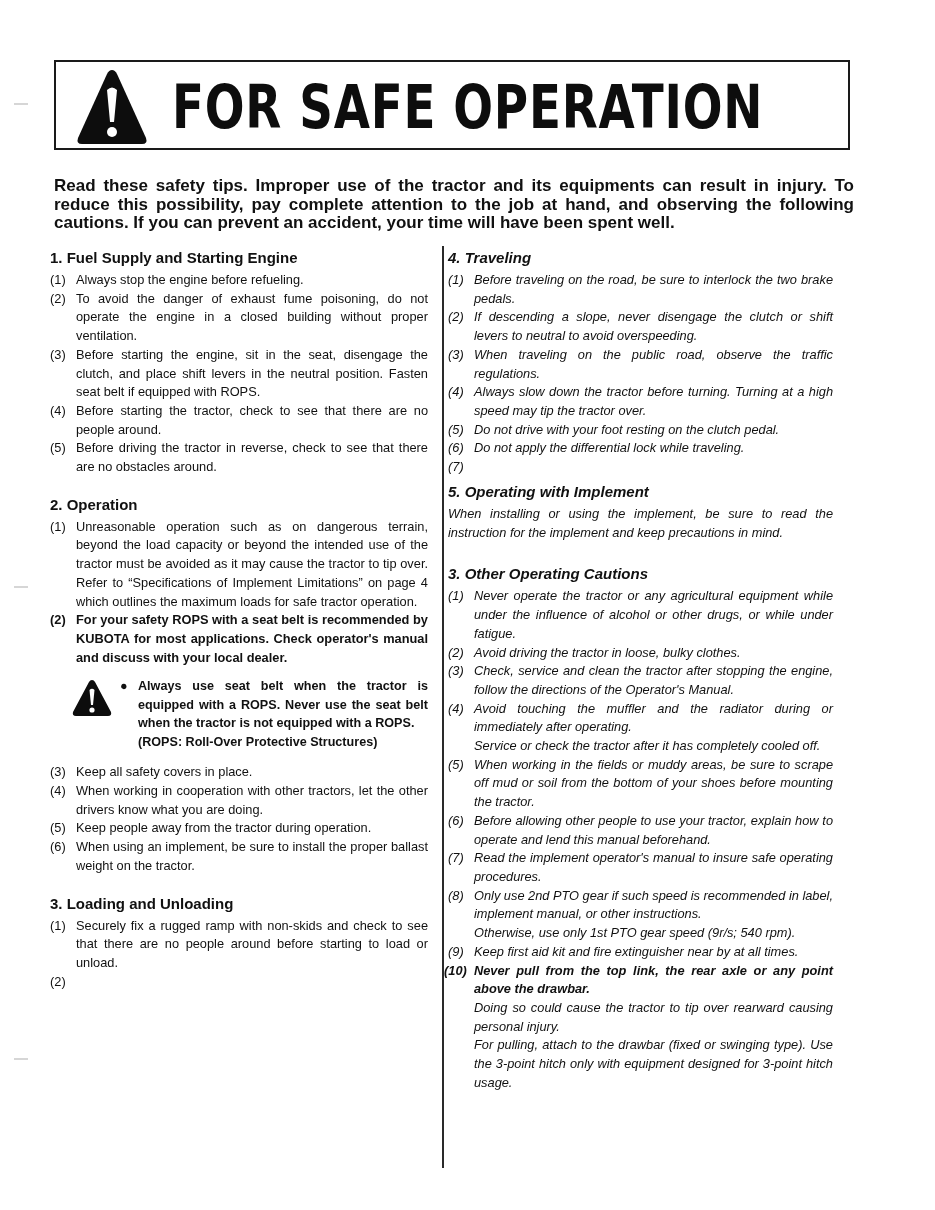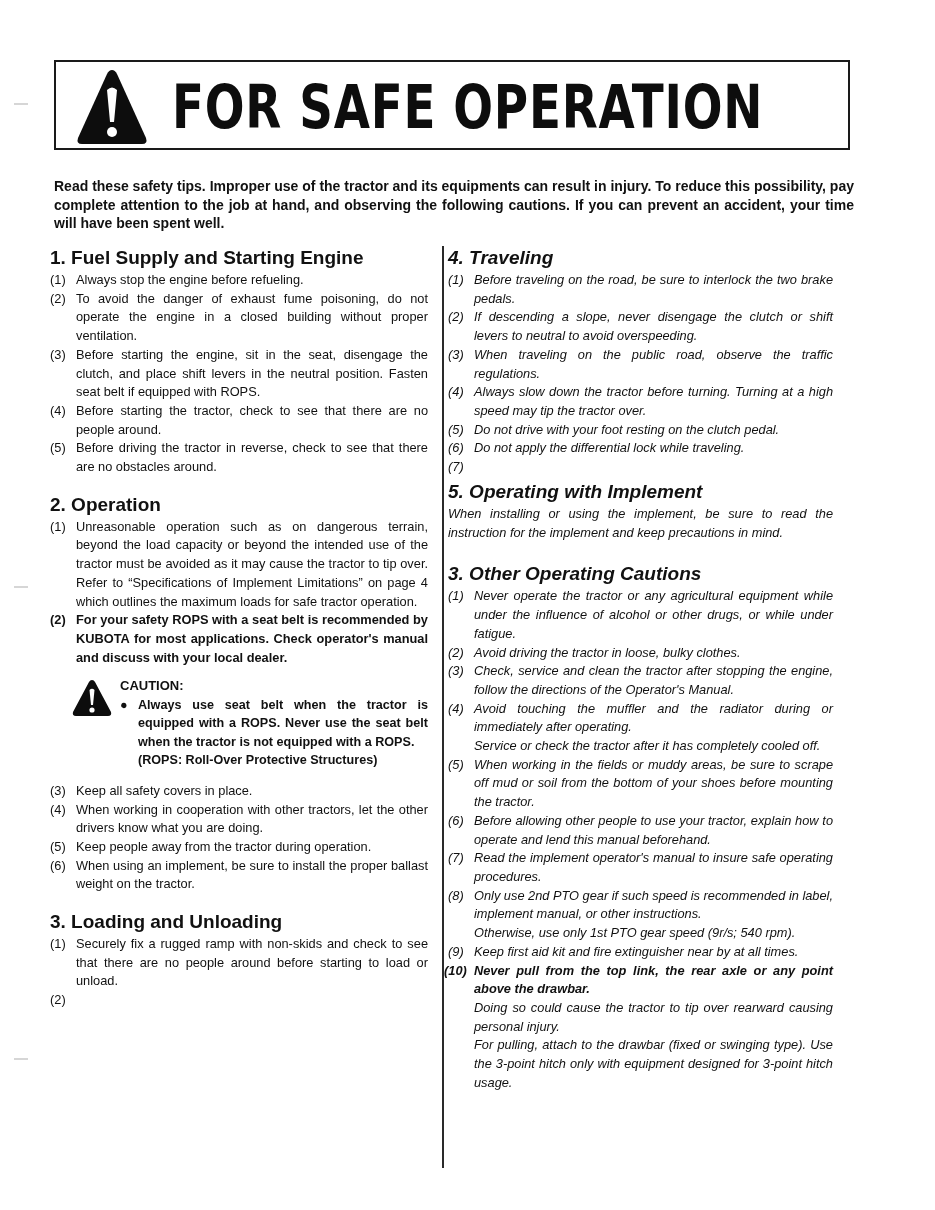--- a/index.html
+++ b/index.html
@@ -15,32 +15,32 @@
   .title-icon { position: absolute; left: 20px; top: 6px; width: 72px; height: 78px; }
   .title-text {
     position: absolute; left: 116px; top: 10px;
     font-family: "DejaVu Sans", sans-serif; font-weight: bold;
     font-size: 60px; line-height: 70px; letter-spacing: 1px;
     transform: scaleX(0.78); transform-origin: left center;
     white-space: nowrap; color: #0d0d0d;
   }
   .intro {
     position: absolute; left: 54px; top: 177px; width: 800px;
-    font-size: 14px; line-height: 18.5px; font-weight: bold;
+    font-size: 17px; line-height: 18.5px; font-weight: bold;
     text-align: justify;
   }
   .col { position: absolute; top: 248px; }
   .col-left { left: 50px; width: 378px; }
   .col-right { left: 448px; width: 385px; font-style: italic; }
   .divider {
     position: absolute; left: 442px; top: 246px; width: 2px; height: 922px;
     background: #2a2a2a;
   }
   .sec-title {
-    font-weight: bold; font-size: 19px; line-height: 20px; margin: 0 0 3px 0;
+    font-weight: bold; font-size: 15px; line-height: 20px; margin: 0 0 3px 0;
   }
   .items { list-style: none; margin: 0; padding: 0; }
   .item { position: relative; padding-left: 26px; font-size: 12.8px; line-height: 18.7px; text-align: justify; }
   .item .num { position: absolute; left: 0; top: 0; }
   .item.bold { font-weight: bold; }
   .item .sub { display: block; }
   .sec { margin-bottom: 14px; }
   .para { font-size: 12.8px; line-height: 18.7px; text-align: justify; }
   .caution {
     position: relative; margin: 10px 0 12px 0; padding-left: 70px;
@@ -92,21 +92,20 @@
       <li class="item"><span class="num">(1)</span><span>Unreasonable operation such as on dangerous terrain, beyond the load capacity or beyond the intended use of the tractor must be avoided as it may cause the tractor to tip over. Refer to “Specifications of Implement Limitations” on page 4 which outlines the maximum loads for safe tractor operation.</span></li>
       <li class="item bold"><span class="num">(2)</span><span>For your safety ROPS with a seat belt is recommended by KUBOTA for most applications. Check operator's manual and discuss with your local dealer.</span></li>
     </ul>
 
     <div class="caution">
       <svg class="caution-icon" viewBox="0 0 40 38">
         <path d="M20 1 Q22 1 23 3 L39 33 Q40 37 36 37 L4 37 Q0 37 1 33 L17 3 Q18 1 20 1 Z" fill="#0d0d0d"></path>
         <path d="M17.5 11 Q20 8.5 22.5 11 L21 26 L19 26 Z" fill="#ffffff"></path>
         <circle cx="20" cy="31" r="2.6" fill="#ffffff"></circle>
       </svg>
-      <div class="caution-head">CAUTION:</div>
       <div class="caution-body">
         <span class="bullet">●</span>
         <span>Always use seat belt when the tractor is equipped with a ROPS. Never use the seat belt when the tractor is not equipped with a ROPS.</span>
         <span class="note">(ROPS: Roll-Over Protective Structures)</span>
       </div>
     </div>
 
     <ul class="items">
       <li class="item"><span class="num">(3)</span><span>Keep all safety covers in place.</span></li>
       <li class="item"><span class="num">(4)</span><span>When working in cooperation with other tractors, let the other drivers know what you are doing.</span></li>

